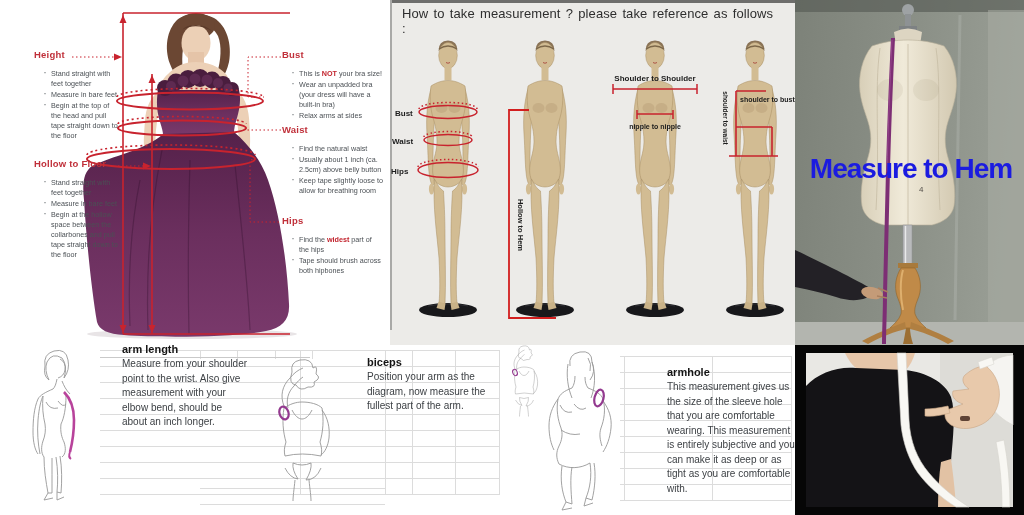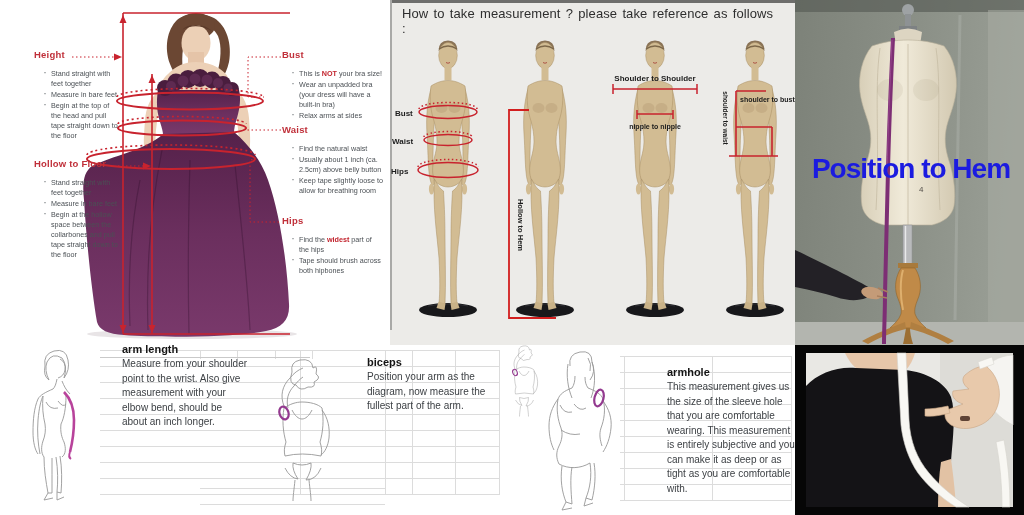--- a/index.html
+++ b/index.html
@@ -246,21 +246,21 @@
       <path d="M906,328 C905,334 904,340 903,344 L913,344 C911,338 910,332 910,328 Z" fill="#9c6f33"></path>
     </g>
     <path d="M893,38 C891,80 889,130 888,170 C887,210 886,252 885,294 C885,312 884,330 884,344" stroke="#7d2e74" stroke-width="4" fill="none"></path>
     <path d="M892,40 C890,82 888,132 887,172" stroke="#a05096" stroke-width="1" fill="none" opacity=".7"></path>
     <g>
       <path d="M795,250 L795,287 C810,290 824,293 836,297 C848,301 858,301 866,298 C870,296 872,292 870,288 C860,282 846,275 832,268 C820,262 806,255 795,250 Z" fill="#232126"></path>
       <ellipse cx="872" cy="293" rx="11" ry="6" fill="#c49b78" transform="rotate(12 872 293)"></ellipse>
       <path d="M878,288 L888,292 M877,296 L887,298" stroke="#a97f5e" stroke-width="1.4"></path>
     </g>
   </svg>
-  <div class="caption-blue">Position to Hem</div>
+  <div class="caption-blue">Measure to Hem</div>
 
   <svg class="abs" style="left:0;top:345px" width="795" height="170" viewBox="0 345 795 170">
 
     <g stroke="#dcdcdc" stroke-width="1">
       <path d="M100,350.5 H500 M100,366.5 H500 M100,382.5 H500 M100,398.5 H500 M100,414.5 H500 M100,430.5 H500 M100,446.5 H500 M100,462.5 H500 M100,478.5 H500 M100,494.5 H500"></path>
       <path d="M300.5,350 V494 M385.5,350 V494 M412.5,350 V494 M455.5,350 V494 M499.5,350 V494"></path>
       <path d="M200.5,350 V359 M237.5,350 V359 M275.5,350 V359 M312.5,350 V359"></path>
       <path d="M200,488.5 H385 M200,504.5 H385"></path>
       <path d="M620,356.5 H792 M620,372.5 H792 M620,388.5 H792 M620,404.5 H792 M620,420.5 H792 M620,436.5 H792 M620,452.5 H792 M620,468.5 H792 M620,484.5 H792 M620,500.5 H792"></path>
       <path d="M624.5,356 V500 M712.5,356 V500 M791.5,356 V500"></path>

